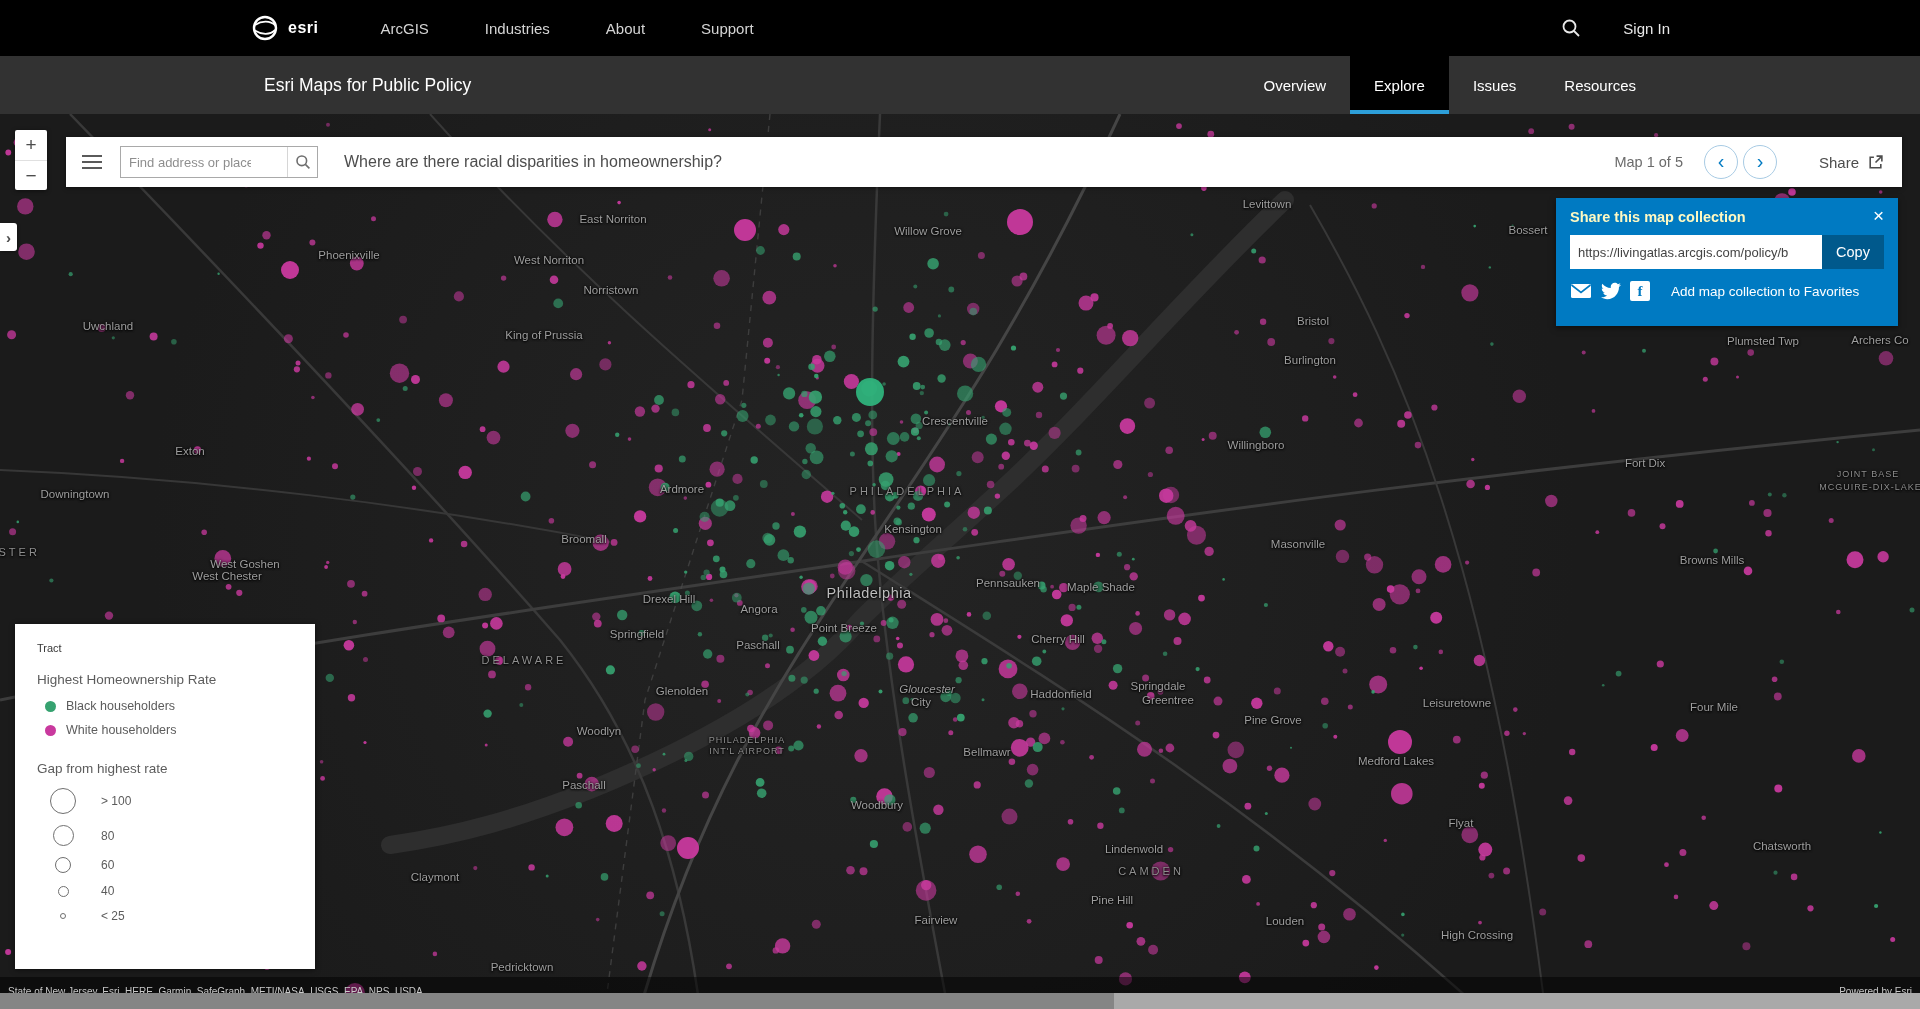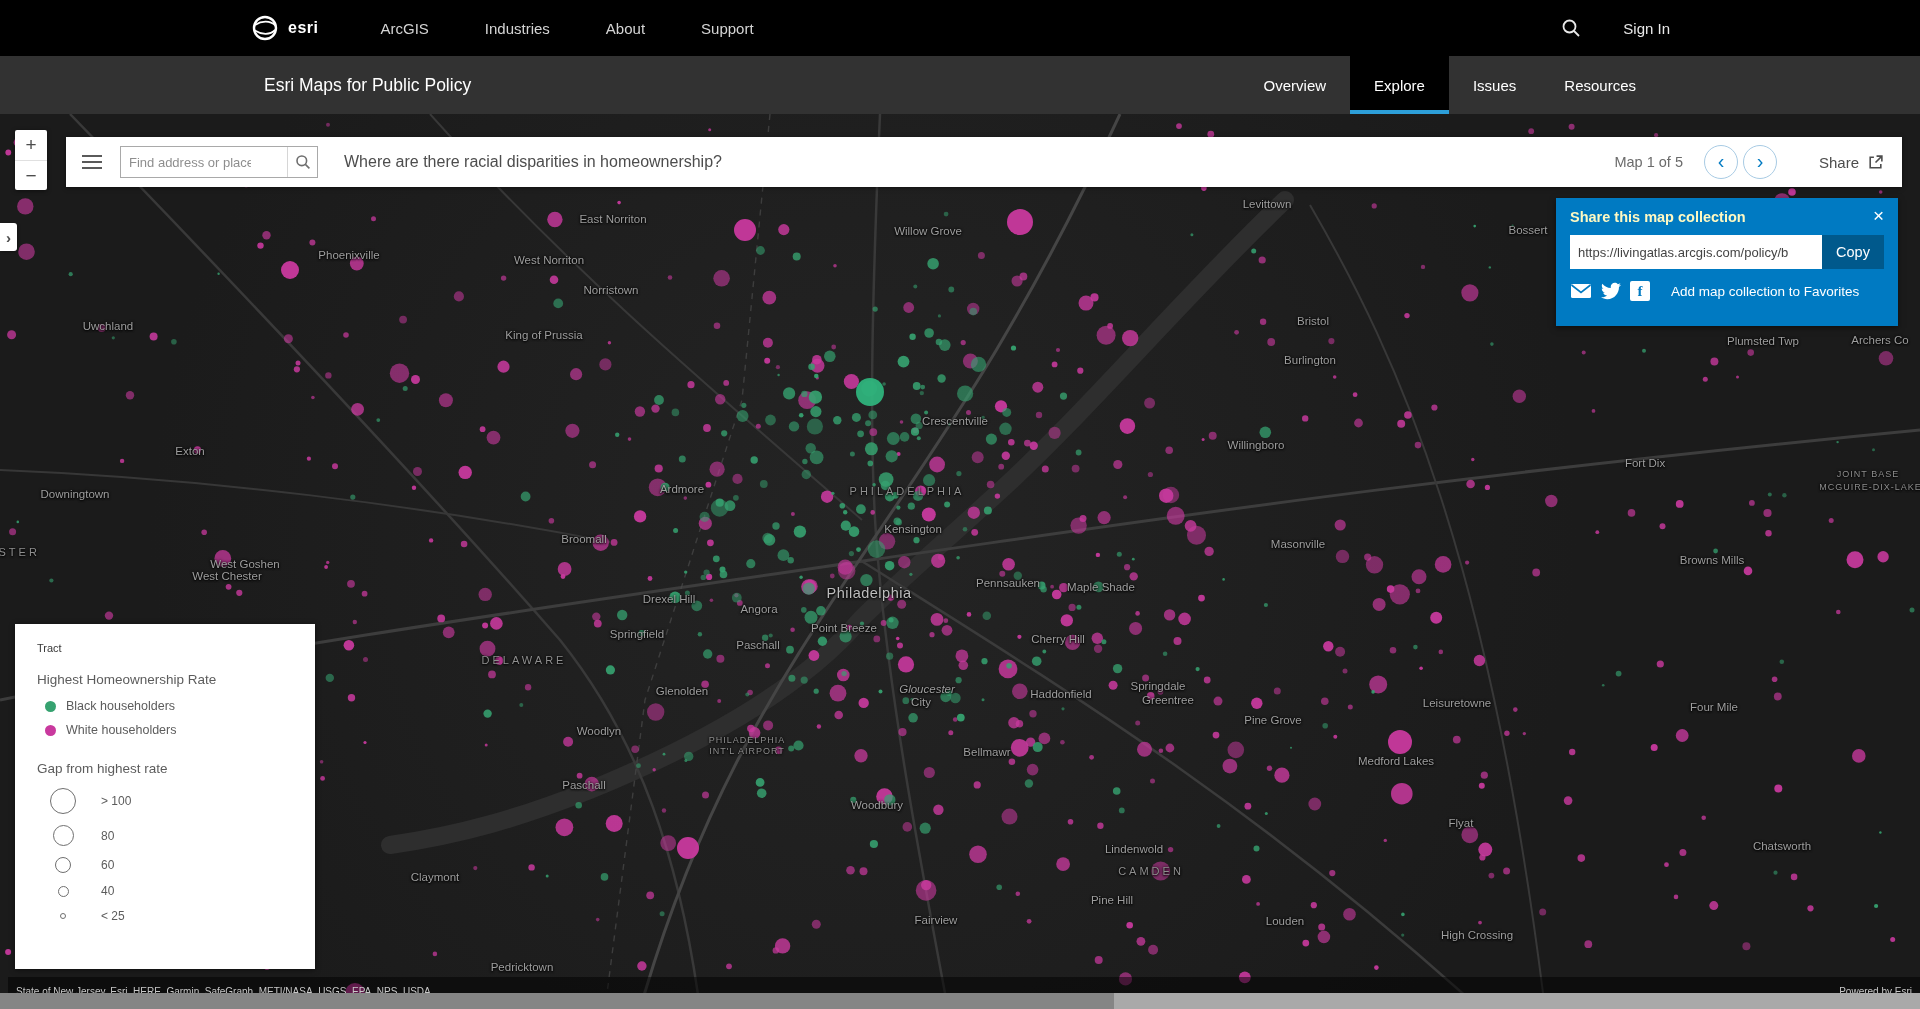--- a/index.html
+++ b/index.html
@@ -96,21 +96,21 @@
   .lg-item span.lbl { font-size:12.5px; color:#5c5c5c; }
   .lg-gap { margin-top:24px; }
   .size-row { display:flex; align-items:center; margin-bottom:11px; }
   .size-wrap { width:52px; display:flex; justify-content:center; }
   .size-circle { border:1.5px solid #6f6f6f; border-radius:50%; background:#fff; }
   .size-row .lbl { font-size:12px; color:#5c5c5c; margin-left:12px; }
 
   
   .attrib { position:absolute; left:0; right:0; top:977px; height:28px; background:rgba(0,0,0,.5); z-index:4;
             display:flex; align-items:center; justify-content:space-between; padding:0 8px;
-            font-size:10px; color:#c9c9c9;margin-left:8px; }
+            font-size:10px; color:#c9c9c9; }
   .hscroll { position:absolute; left:0; right:0; top:993px; height:16px; background:#a9a9a9; z-index:7; }
   .hscroll .thumb { position:absolute; left:0; top:0; height:16px; width:58%; background:#858585; }
 
   svg { display:block; }
 </style>
 </head>
 <body>
 
 <div class="page">
 

